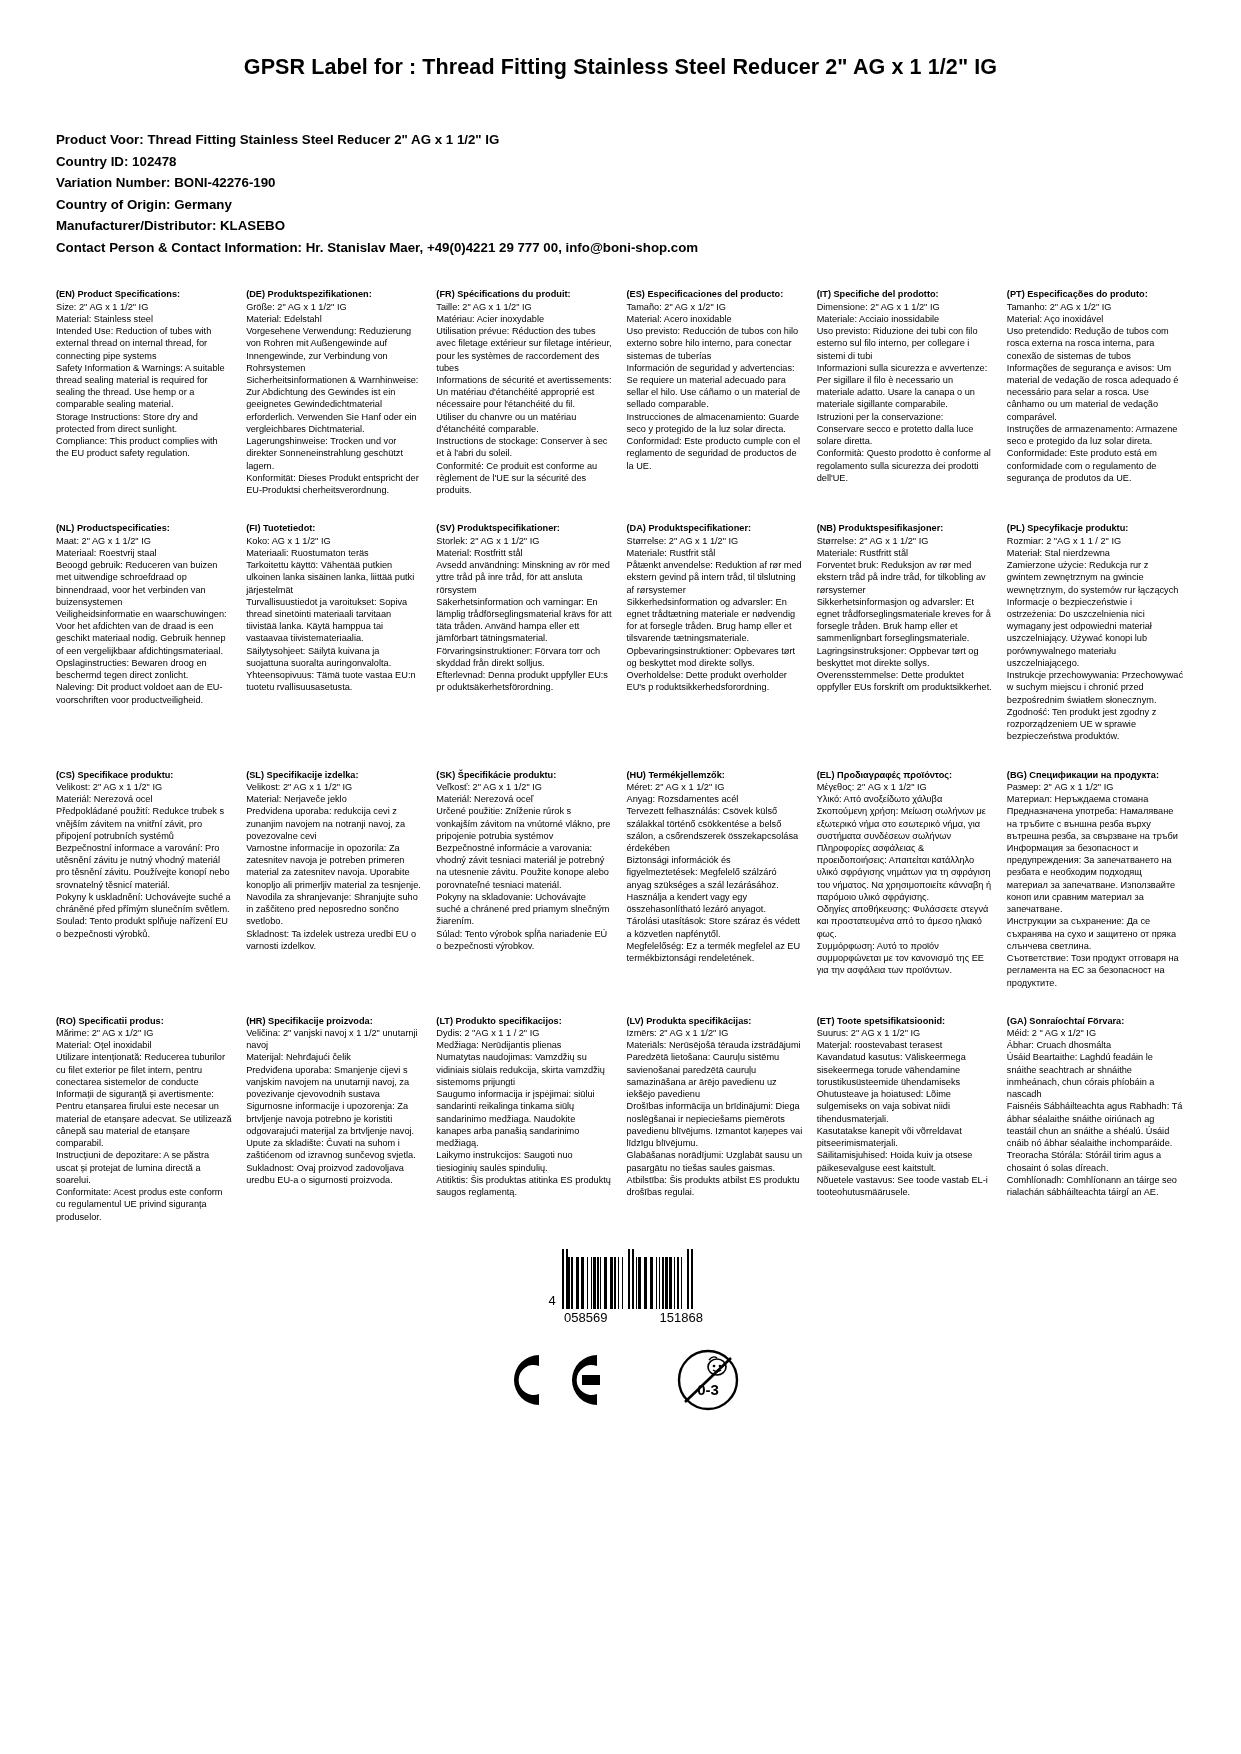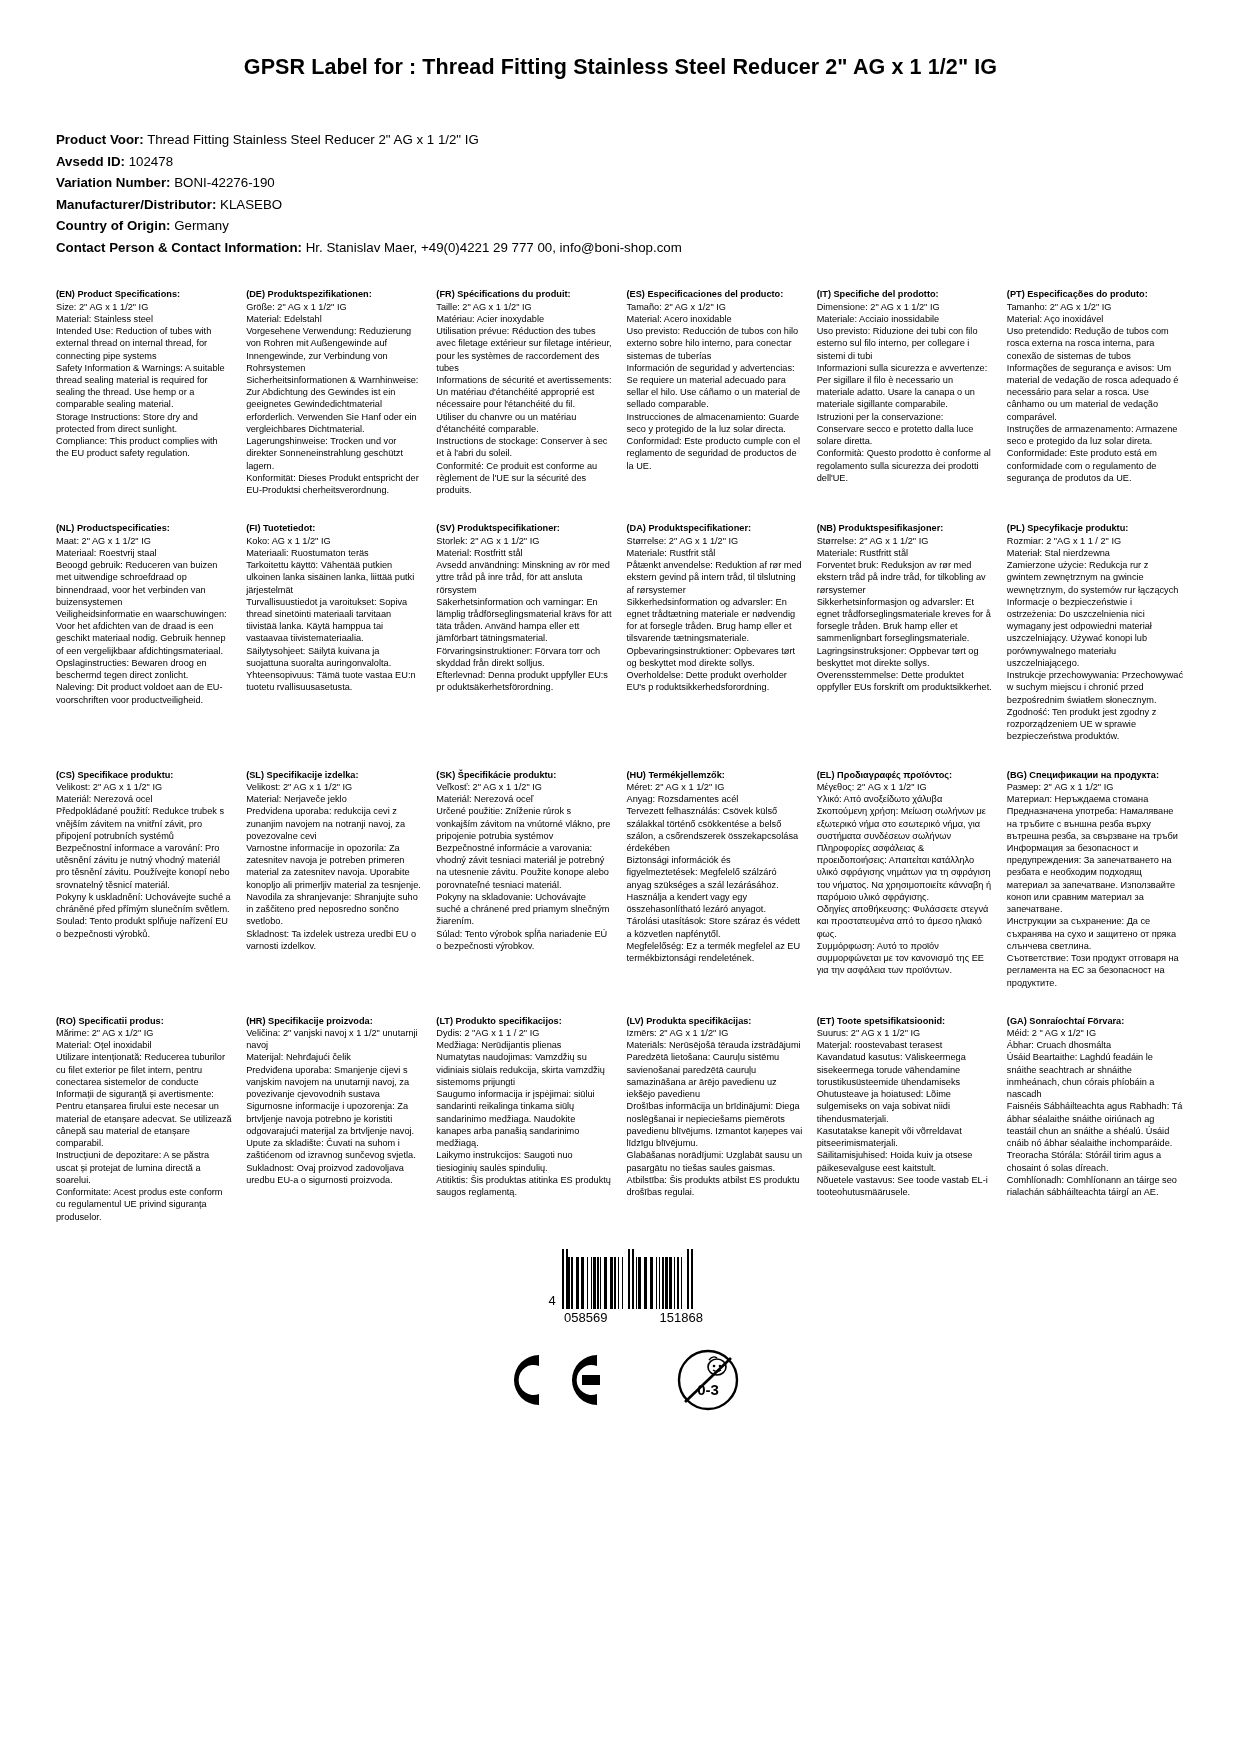--- a/index.html
+++ b/index.html
@@ -35,21 +35,21 @@
   }
   .meta-row {
     font-size: 13.3px;
     line-height: 1.62;
     white-space: nowrap;
   }
   .meta-label {
     font-weight: bold;
   }
   .meta-value {
-    font-weight: normal;
+    font-weight: bold;
   }
   .grid {
     display: grid;
     grid-template-columns: repeat(6, 1fr);
     column-gap: 12px;
     row-gap: 0px;
   }
   .cell {
     font-size: 9.2px;
     line-height: 1.33;
@@ -132,34 +132,34 @@
 <div class="page">
 
   <h1 class="title">GPSR Label for : Thread Fitting Stainless Steel Reducer 2" AG x 1 1/2" IG</h1>
 
   <div class="meta">
     <div class="meta-row">
       <span class="meta-label">Product Voor:</span>
       <span class="meta-value">Thread Fitting Stainless Steel Reducer 2" AG x 1 1/2" IG</span>
     </div>
     <div class="meta-row">
-      <span class="meta-label">Avsedd ID:</span>
+      <span class="meta-label">Country ID:</span>
       <span class="meta-value">102478</span>
     </div>
     <div class="meta-row">
       <span class="meta-label">Variation Number:</span>
       <span class="meta-value">BONI-42276-190</span>
     </div>
     <div class="meta-row">
+      <span class="meta-label">Country of Origin:</span>
+      <span class="meta-value">Germany</span>
+    </div>
+    <div class="meta-row">
       <span class="meta-label">Manufacturer/Distributor:</span>
       <span class="meta-value">KLASEBO</span>
-    </div>
-    <div class="meta-row">
-      <span class="meta-label">Country of Origin:</span>
-      <span class="meta-value">Germany</span>
     </div>
     <div class="meta-row">
       <span class="meta-label">Contact Person &amp; Contact Information:</span>
       <span class="meta-value">Hr. Stanislav Maer, +49(0)4221 29 777 00, info@boni-shop.com</span>
     </div>
   </div>
 
   <div class="grid row-block">
     <div class="cell">
       <span class="cell-title">(EN) Product Specifications:</span>

